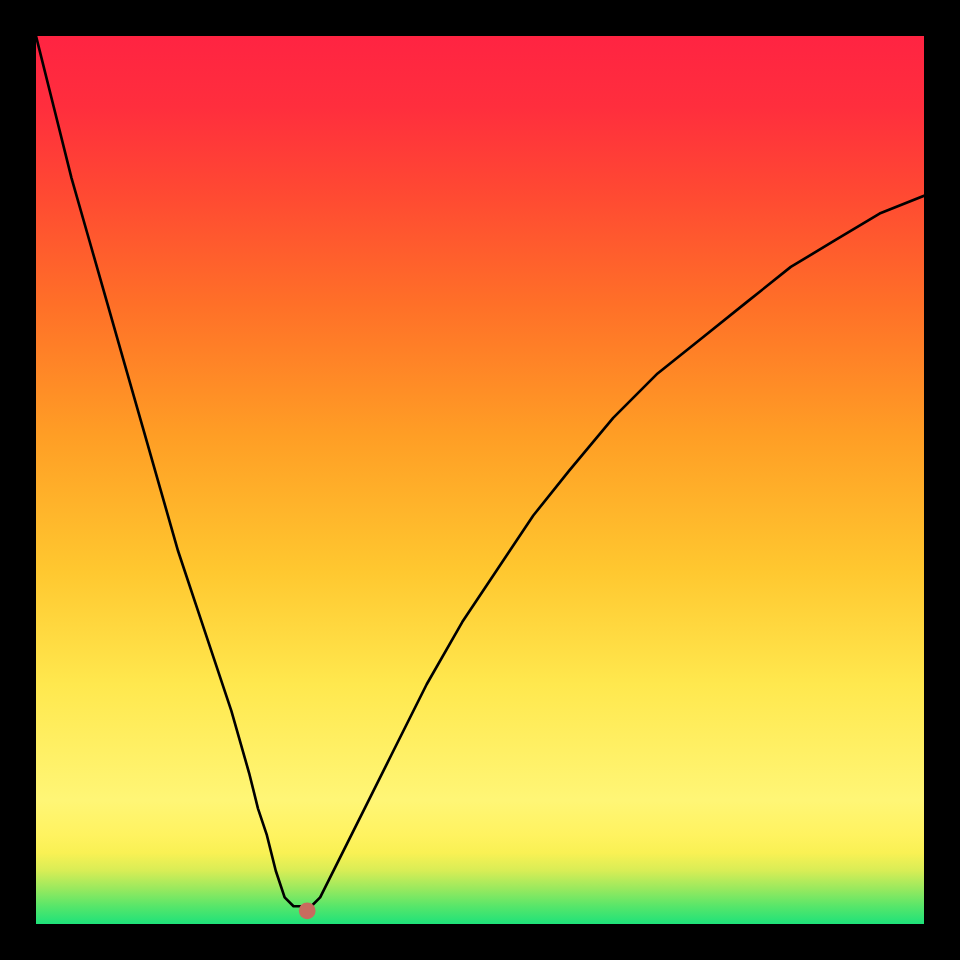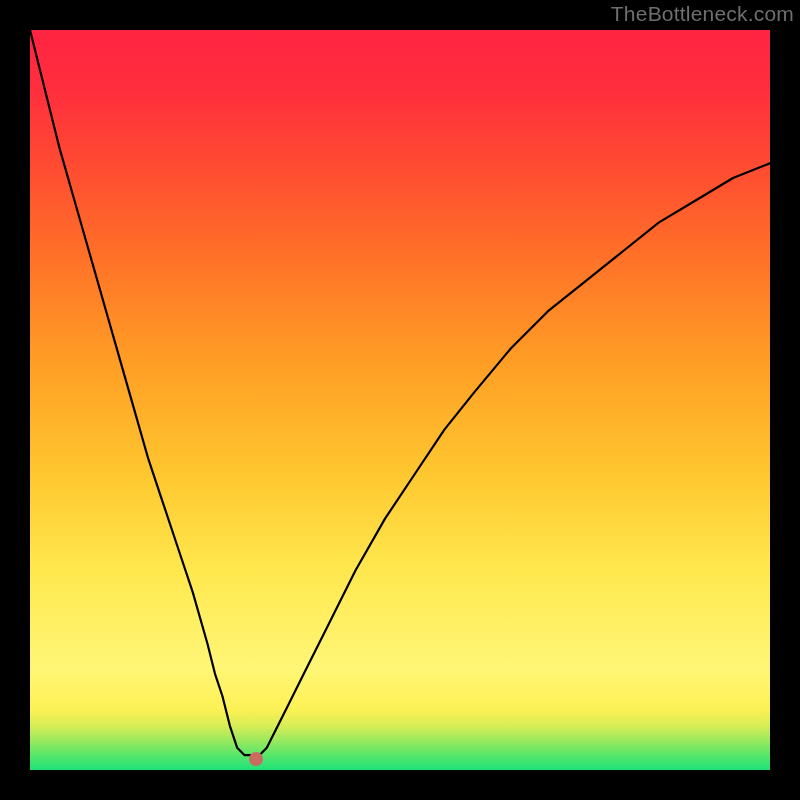--- a/index.html
+++ b/index.html
@@ -76,14 +76,13 @@
 </head>
 <body>
 
 <div class="frame">
   <div class="plot">
     <svg class="curve-svg" viewBox="0 0 740 740" preserveAspectRatio="none">
       <path id="curve-path" class="curve-path" d="M0.0 0.0 L14.8 59.2 L29.6 118.4 L44.4 170.2 L59.2 222.0 L74.0 273.8 L88.8 325.6 L103.6 377.4 L118.4 429.2 L133.2 473.6 L148.0 518.0 L162.8 562.4 L177.6 614.2 L185.0 643.8 L192.4 666.0 L199.8 695.6 L207.2 717.8 L214.6 725.2 L222.0 725.2 L229.4 725.2 L236.8 717.8 L244.2 703.0 L259.0 673.4 L273.8 643.8 L296.0 599.4 L325.6 540.2 L355.2 488.4 L384.8 444.0 L414.4 399.6 L444.0 362.6 L481.0 318.2 L518.0 281.2 L555.0 251.6 L592.0 222.0 L629.0 192.4 L666.0 170.2 L703.0 148.0 L740.0 133.2"></path>
     </svg>
     <div id="dot" class="dot" style="left: 225.7px; top: 728.9px; background: rgb(201, 107, 94);"></div>
   </div>
-  <div class="watermark">TheBottleneck.com</div>
 </div>
 
 </body></html>

